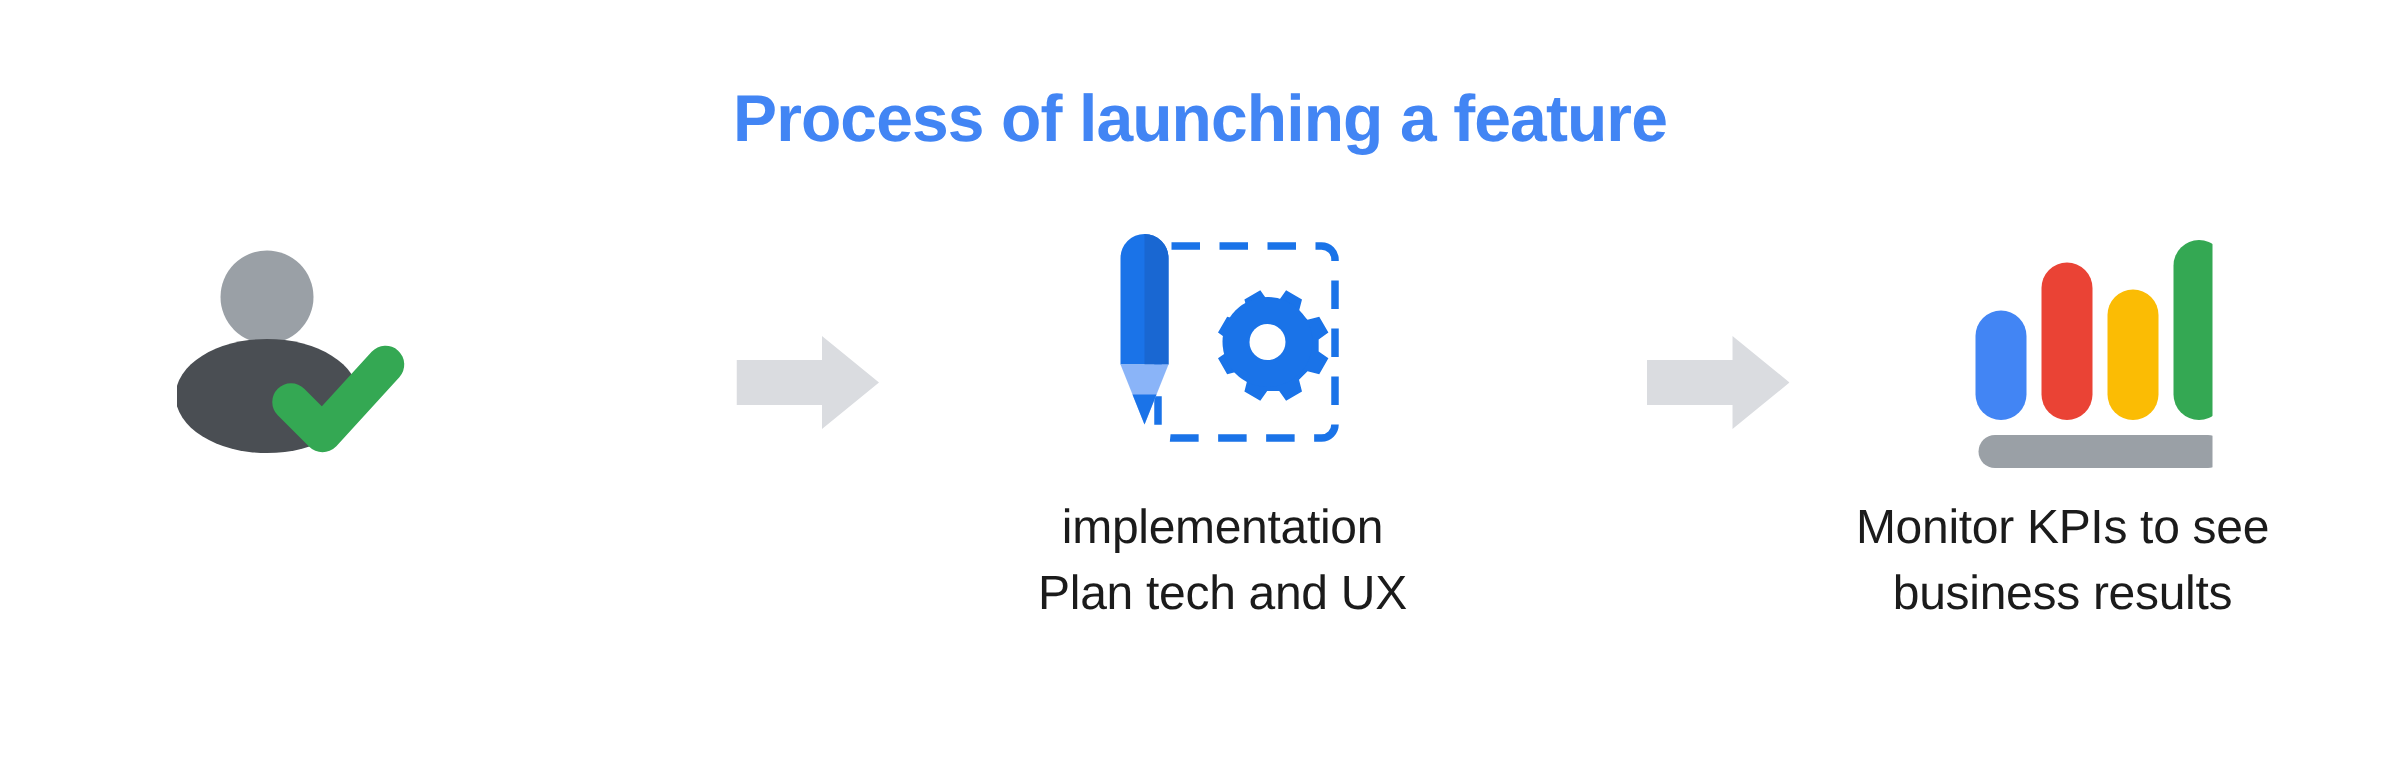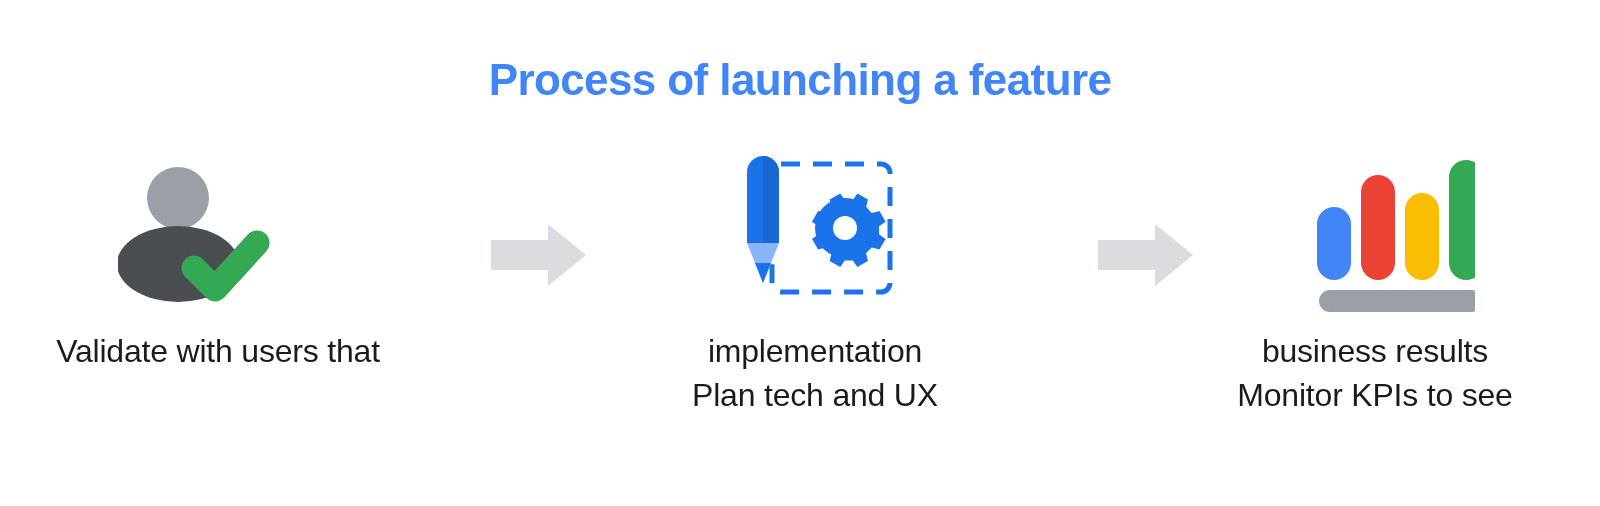--- a/index.html
+++ b/index.html
@@ -81,21 +81,20 @@
       <svg width="200" height="175" viewBox="0 0 200 175">
 
         <circle cx="60" cy="48" r="31" fill="#9AA0A6"></circle>
 
         <ellipse cx="60" cy="114" rx="61" ry="38" fill="#4A4E53"></ellipse>
 
         <path d="M76 118 L97 139 L139 93" stroke="#34A853" stroke-width="25" stroke-linecap="round" stroke-linejoin="round" fill="none"></path>
       </svg>
     </div>
     <div class="step-caption">
-      <span class="cap-line">Validate with users that</span>
     </div>
   </div>
 
   <div class="arrow" id="arrow-1">
     <svg width="95" height="62" viewBox="0 0 95 62">
       <path d="M0 16 L57 16 L57 0 L95 31 L57 62 L57 46 L0 46 Z" fill="#DADCE0"></path>
     </svg>
   </div>
 
   <div class="step" id="step-2">
@@ -137,18 +136,18 @@
     <div class="step-icon">
       <svg width="200" height="175" viewBox="0 0 200 175">
         <rect x="42" y="57" width="34" height="73" rx="17" fill="#4285F4"></rect>
         <rect x="86" y="25" width="34" height="105" rx="17" fill="#EA4335"></rect>
         <rect x="130" y="43" width="34" height="87" rx="17" fill="#FBBC04"></rect>
         <rect x="174" y="10" width="34" height="120" rx="17" fill="#34A853"></rect>
         <rect x="44" y="140" width="164" height="22" rx="11" fill="#9AA0A6"></rect>
       </svg>
     </div>
     <div class="step-caption">
+      <span class="cap-line">Monitor KPIs to see</span>
       <span class="cap-line">business results</span>
-      <span class="cap-line">Monitor KPIs to see</span>
     </div>
   </div>
 
 </div>
 
 </body></html>

